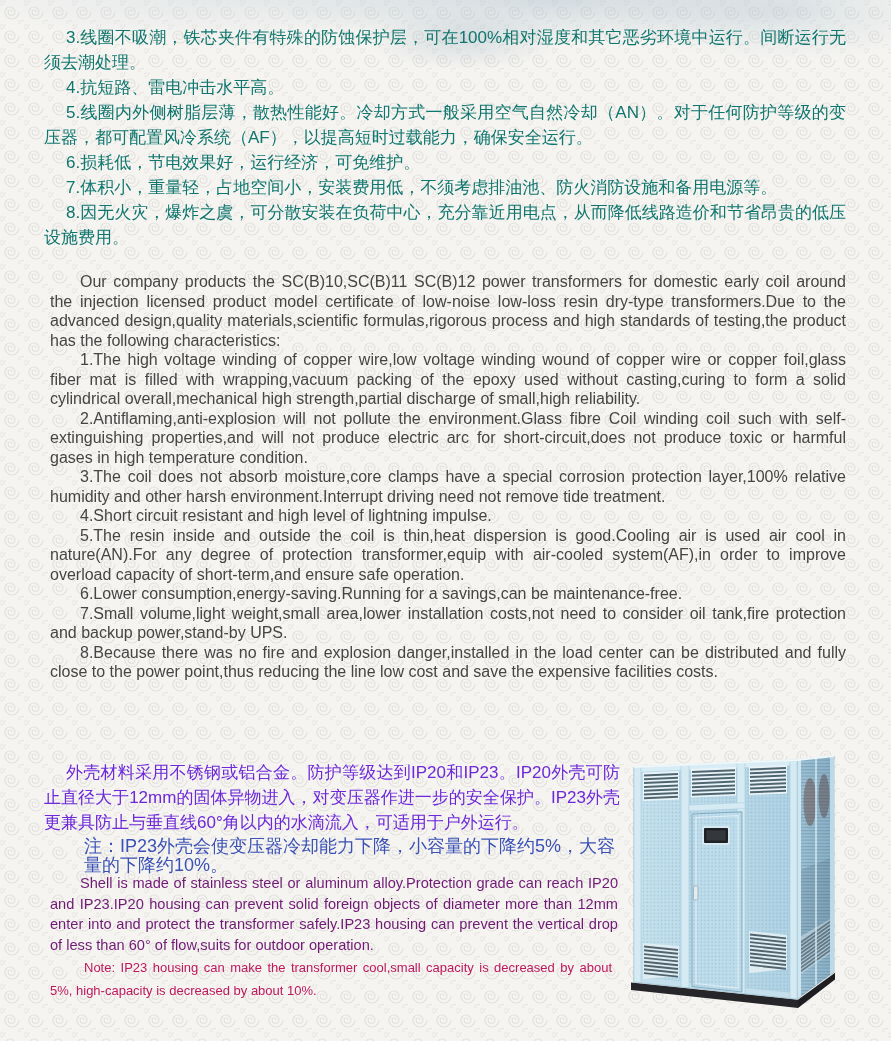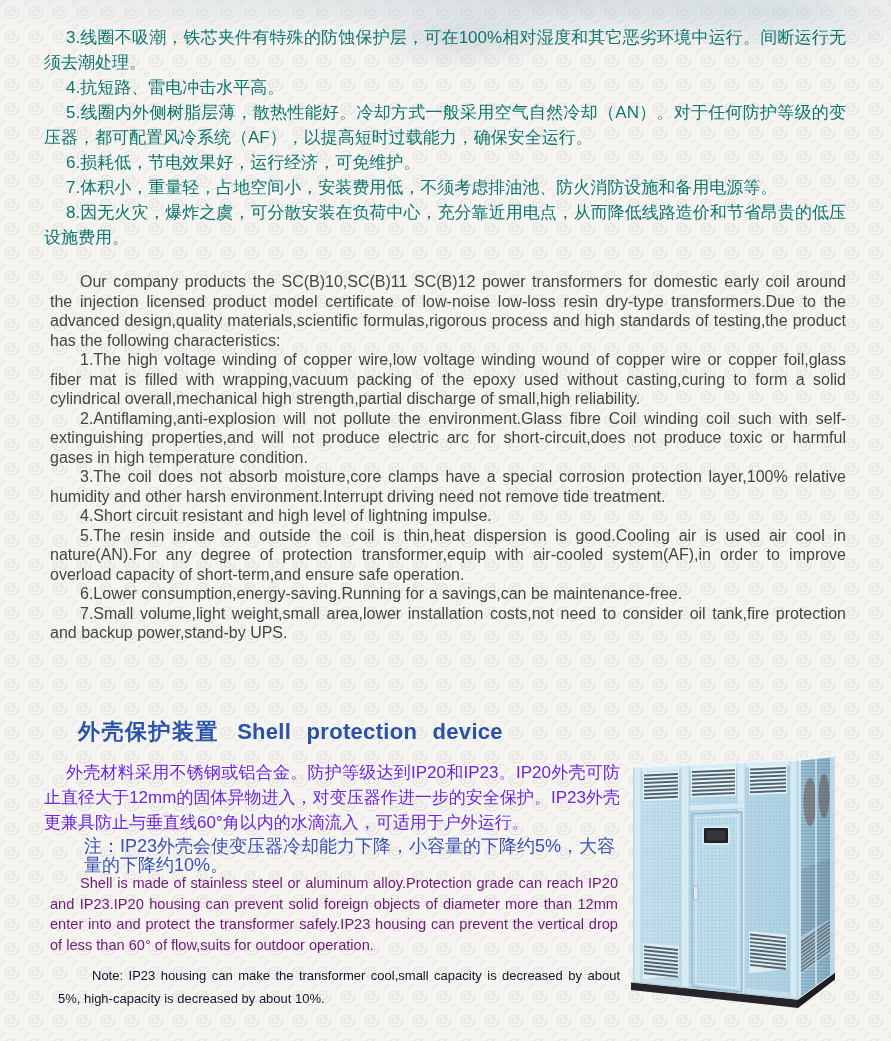--- a/index.html
+++ b/index.html
@@ -44,22 +44,22 @@
   }
   .shell-note-cn{
     position:absolute;left:84px;top:837px;width:545px;margin:0;
     font-size:18px;line-height:19px;color:#3b51b5;
   }
   .shell-en{
     position:absolute;left:50px;top:873px;width:568px;margin:0;
     font-size:14.6px;line-height:20.5px;color:#701a75;text-align:justify;text-indent:30px;
   }
   .shell-note-en{
-    position:absolute;left:50px;top:956px;width:562px;margin:8px;
-    font-size:13px;line-height:23px;color:#0f172a;text-align:justify;text-indent:34px;
+    position:absolute;left:50px;top:956px;width:562px;margin:0;
+    font-size:13px;line-height:23px;color:#be185d;text-align:justify;text-indent:34px;
   }
   .transformer{position:absolute;left:628px;top:750px;width:212px;height:274px;}
 </style>
 </head>
 <body>
 
 <div class="page">
 
   <svg class="bg-pattern" xmlns="http://www.w3.org/2000/svg">
     <defs>
@@ -88,26 +88,23 @@
 
     <section class="en-block">
       <p>Our company products the SC(B)10,SC(B)11 SC(B)12 power transformers for domestic early coil around the injection licensed product model certificate of low-noise low-loss resin dry-type transformers.Due to the advanced design,quality materials,scientific formulas,rigorous process and high standards of testing,the product has the following characteristics:</p>
       <p>1.The high voltage winding of copper wire,low voltage winding wound of copper wire or copper foil,glass fiber mat is filled with wrapping,vacuum packing of the epoxy used without casting,curing to form a solid cylindrical overall,mechanical high strength,partial discharge of small,high reliability.</p>
       <p>2.Antiflaming,anti-explosion will not pollute the environment.Glass fibre Coil winding coil such with self-extinguishing properties,and will not produce electric arc for short-circuit,does not produce toxic or harmful gases in high temperature condition.</p>
       <p>3.The coil does not absorb moisture,core clamps have a special corrosion protection layer,100% relative humidity and other harsh environment.Interrupt driving need not remove tide treatment.</p>
       <p>4.Short circuit resistant and high level of lightning impulse.</p>
       <p>5.The resin inside and outside the coil is thin,heat dispersion is good.Cooling air is used air cool in nature(AN).For any degree of protection transformer,equip with air-cooled system(AF),in order to improve overload capacity of short-term,and ensure safe operation.</p>
       <p>6.Lower consumption,energy-saving.Running for a savings,can be maintenance-free.</p>
       <p>7.Small volume,light weight,small area,lower installation costs,not need to consider oil tank,fire protection and backup power,stand-by UPS.</p>
+      <p>8.Because there was no fire and explosion danger,installed in the load center can be distributed and fully close to the power point,thus reducing the line low cost and save the expensive facilities costs.</p>
     </section>
 
-    <h2 class="shell-heading">
-      <span class="h-cn">外壳保护装置</span>
-      <span class="h-en">Shell protection device</span>
-    </h2>
 
     <p class="shell-cn">外壳材料采用不锈钢或铝合金。防护等级达到IP20和IP23。IP20外壳可防止直径大于12mm的固体异物进入，对变压器作进一步的安全保护。IP23外壳更兼具防止与垂直线60°角以内的水滴流入，可适用于户外运行。</p>
     <p class="shell-note-cn">注：IP23外壳会使变压器冷却能力下降，小容量的下降约5%，大容量的下降约10%。</p>
     <p class="shell-en">Shell is made of stainless steel or aluminum alloy.Protection grade can reach IP20 and IP23.IP20 housing can prevent solid foreign objects of diameter more than 12mm enter into and protect the transformer safely.IP23 housing can prevent the vertical drop of less than 60°  of flow,suits for outdoor operation.</p>
     <p class="shell-note-en">Note: IP23 housing can make the transformer cool,small capacity is decreased by about 5%, high-capacity is decreased by about 10%.</p>
 
     <svg class="transformer" viewBox="0 0 212 274" xmlns="http://www.w3.org/2000/svg">
       <defs>
         <pattern id="perf" width="3.6" height="3.6" patternUnits="userSpaceOnUse">
           <circle cx="1.3" cy="1.3" r="0.75" fill="rgba(72,112,134,0.25)"></circle>

